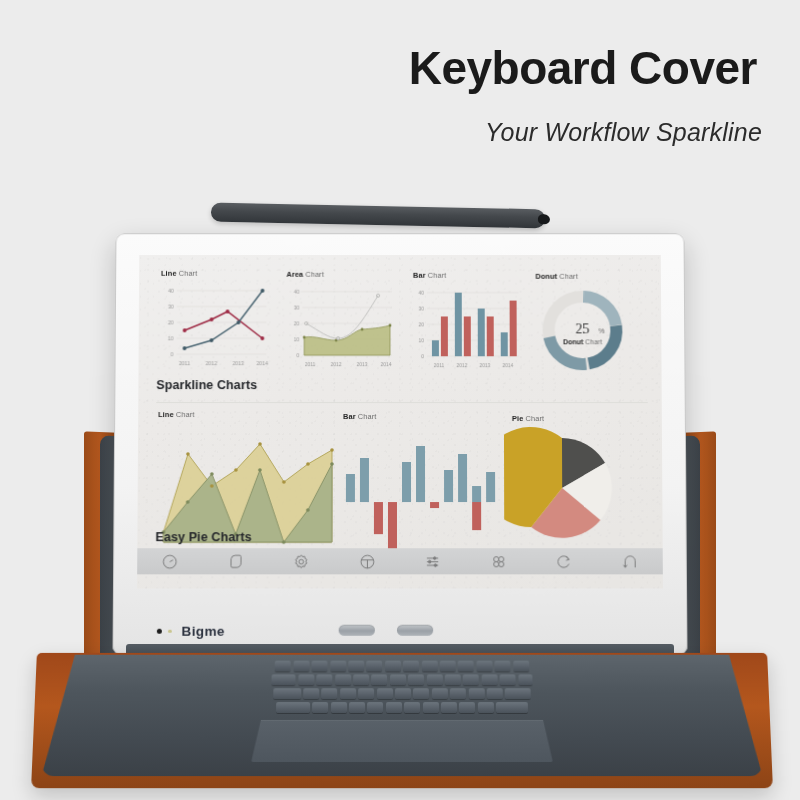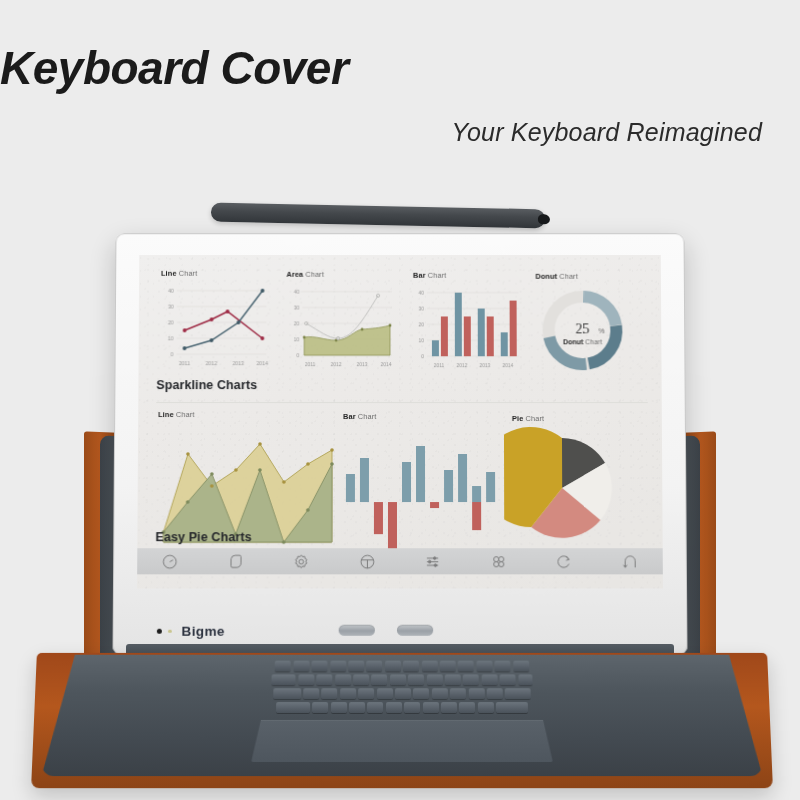--- a/index.html
+++ b/index.html
@@ -6,22 +6,23 @@
   body{
     width:800px;height:800px;overflow:hidden;
     background:#ececec;
     font-family:"Liberation Sans", sans-serif;
     position:relative;
   }
   #stage{position:absolute;inset:0;width:800px;height:800px;}
 
   
   .headline{
-    position:absolute;left:0;right:28px;top:44px;
-    font-size:46px;font-weight:bold;font-style:italic;
+    position:absolute;left:0;right:43px;top:44px;
+    text-align:right;
+    font-size:46px;font-weight:bold;
     color:#1b1b1b;letter-spacing:-0.5px;line-height:1.05;
   }
   .subhead{
     position:absolute;left:0;right:38px;top:118px;
     text-align:right;
     font-size:25px;font-style:italic;font-weight:400;
     color:#2b2b2b;letter-spacing:0.2px;
   }
 
   
@@ -165,21 +166,21 @@
     background:linear-gradient(180deg,#555d64 0%,#3f464c 100%);
     border-radius:3px;
   }
 </style>
 </head>
 <body>
 
 <div id="stage">
 
   <div class="headline">Keyboard Cover</div>
-  <div class="subhead">Your Keyboard Reimagined</div>
+  <div class="subhead">Your Workflow Sparkline</div>
 
   <div class="flap flap-l"></div>
   <div class="flap flap-r"></div>
   <div class="flap flap-inner-l"></div>
   <div class="flap flap-inner-r"></div>
 
   <div class="stylus"></div>
 
   <div class="tablet">
     <div class="tablet-edge"></div>

